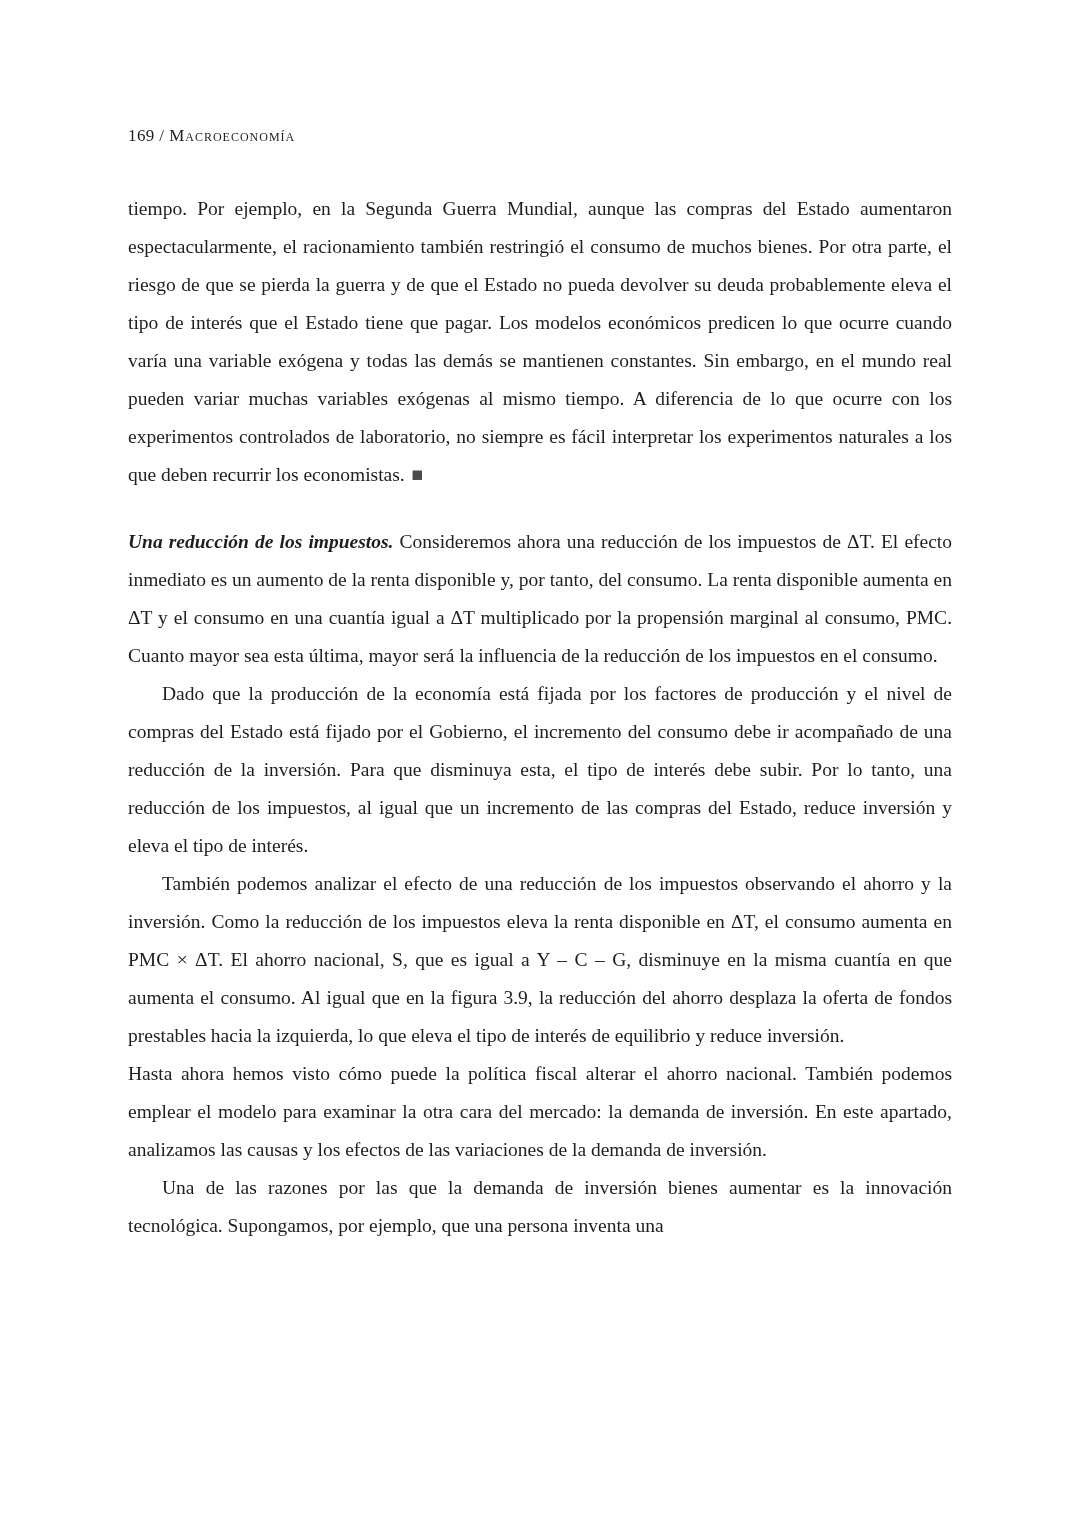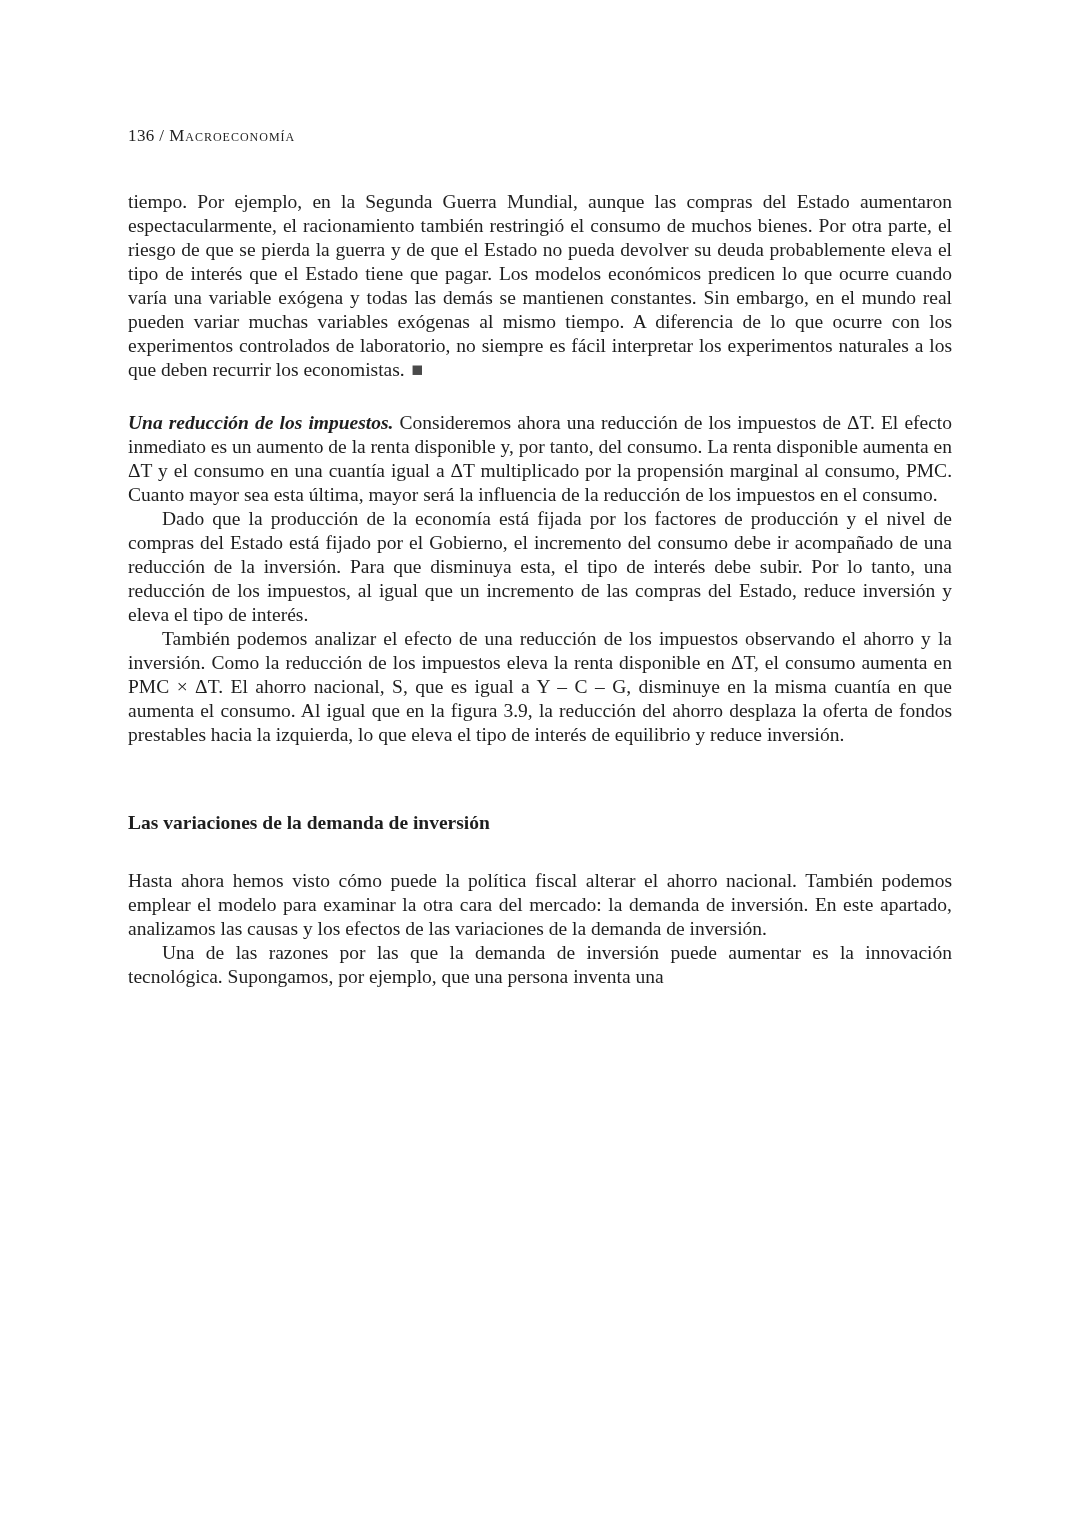--- a/index.html
+++ b/index.html
@@ -21,21 +21,21 @@
     letter-spacing: 0.4px;
     color: #1e1e1e;
   }
   .page-header .smallcaps {
     font-variant-caps: small-caps;
     letter-spacing: 1px;
   }
   .page-body {
     margin-top: 44px;
     font-size: 19.5px;
-    line-height: 24px;
+    line-height: 38px;
     text-align: justify;
     hyphens: auto;
   }
   .para {
     margin: 0;
   }
   .para.indent {
     text-indent: 34px;
   }
   .para.space-before {
@@ -53,24 +53,23 @@
   .end-marker {
     color: #4a4a4a;
     font-style: normal;
     padding-left: 2px;
   }
 </style>
 </head>
 <body>
 
 <header class="page-header">
-  <span>136</span><span> / </span><span class="smallcaps">Macroeconomía</span>
+  <span>169</span><span> / </span><span class="smallcaps">Macroeconomía</span>
 </header>
 
 <main class="page-body">
     <p class="para"><span>tiempo. Por ejemplo, en la Segunda Guerra Mundial, aunque las compras del Estado aumentaron espectacularmente, el racionamiento también restringió el consumo de muchos bienes. Por otra parte, el riesgo de que se pierda la guerra y de que el Estado no pueda devolver su deuda probablemente eleva el tipo de interés que el Estado tiene que pagar. Los modelos económicos predicen lo que ocurre cuando varía una variable exógena y todas las demás se mantienen constantes. Sin embargo, en el mundo real pueden variar muchas variables exógenas al mismo tiempo. A diferencia de lo que ocurre con los experimentos controlados de laboratorio, no siempre es fácil interpretar los experimentos naturales a los que deben recurrir los economistas. </span><span class="end-marker">■</span></p>
     <p class="para space-before"><span class="b">Una reducción de los impuestos.</span><span> Consideremos ahora una reducción de los impuestos de </span><span class="it">ΔT</span><span>. El efecto inmediato es un aumento de la renta disponible y, por tanto, del consumo. La renta disponible aumenta en </span><span class="it">ΔT</span><span> y el consumo en una cuantía igual a </span><span class="it">ΔT</span><span> multiplicado por la propensión marginal al consumo, </span><span class="it">PMC</span><span>. Cuanto mayor sea esta última, mayor será la influencia de la reducción de los impuestos en el consumo.</span></p>
     <p class="para indent"><span>Dado que la producción de la economía está fijada por los factores de producción y el nivel de compras del Estado está fijado por el Gobierno, el incremento del consumo debe ir acompañado de una reducción de la inversión. Para que disminuya esta, el tipo de interés debe subir. Por lo tanto, una reducción de los impuestos, al igual que un incremento de las compras del Estado, reduce inversión y eleva el tipo de interés.</span></p>
     <p class="para indent"><span>También podemos analizar el efecto de una reducción de los impuestos observando el ahorro y la inversión. Como la reducción de los impuestos eleva la renta disponible en </span><span class="it">ΔT</span><span>, el consumo aumenta en </span><span class="it">PMC × ΔT</span><span>. El ahorro nacional, </span><span class="it">S</span><span>, que es igual a </span><span class="it">Y – C – G</span><span>, disminuye en la misma cuantía en que aumenta el consumo. Al igual que en la figura 3.9, la reducción del ahorro desplaza la oferta de fondos prestables hacia la izquierda, lo que eleva el tipo de interés de equilibrio y reduce inversión.</span></p>
-    <h2 class="section-heading"><span>Las variaciones de la demanda de inversión</span></h2>
     <p class="para"><span>Hasta ahora hemos visto cómo puede la política fiscal alterar el ahorro nacional. También podemos emplear el modelo para examinar la otra cara del mercado: la demanda de inversión. En este apartado, analizamos las causas y los efectos de las variaciones de la demanda de inversión.</span></p>
-    <p class="para indent"><span>Una de las razones por las que la demanda de inversión puede aumentar es la innovación tecnológica. Supongamos, por ejemplo, que una persona inventa una</span></p>
+    <p class="para indent"><span>Una de las razones por las que la demanda de inversión bienes aumentar es la innovación tecnológica. Supongamos, por ejemplo, que una persona inventa una</span></p>
   </main>
 
 </body></html>

